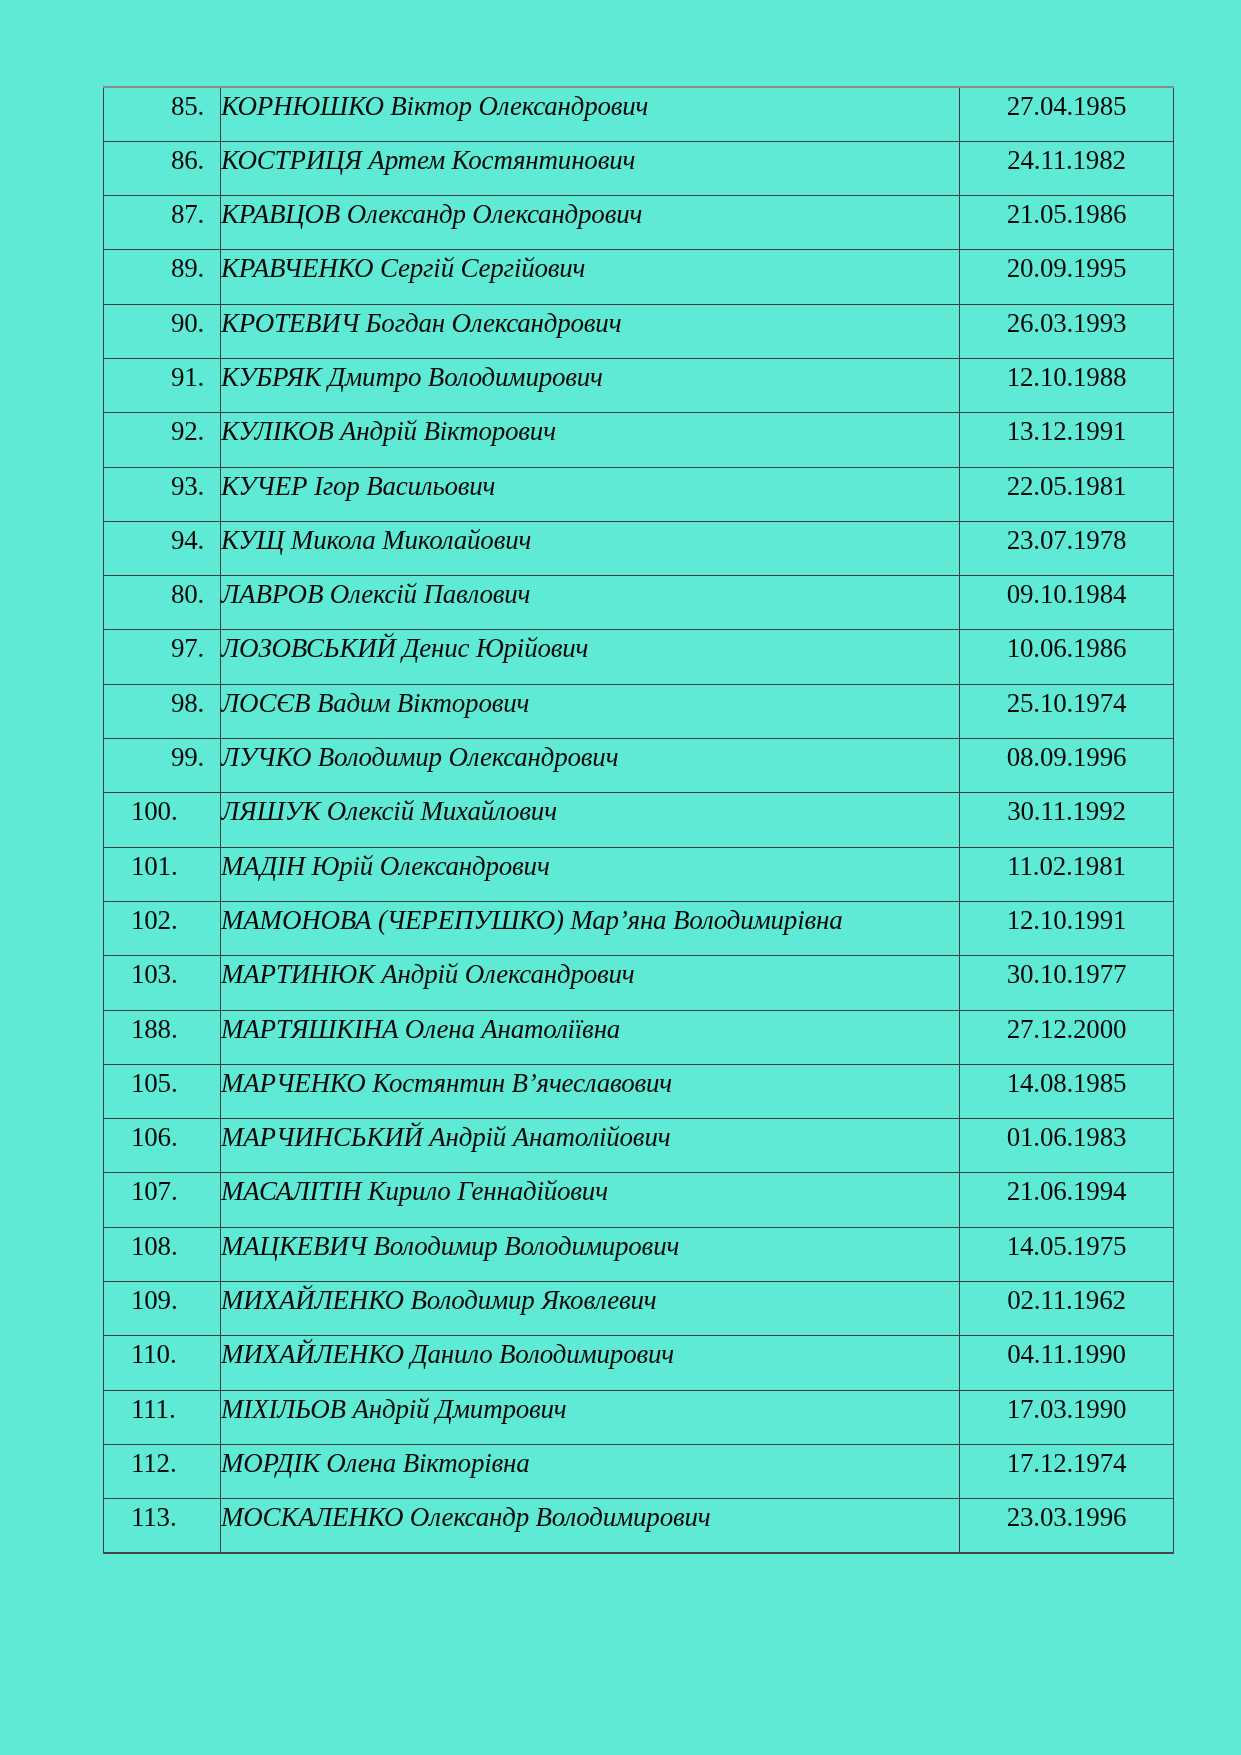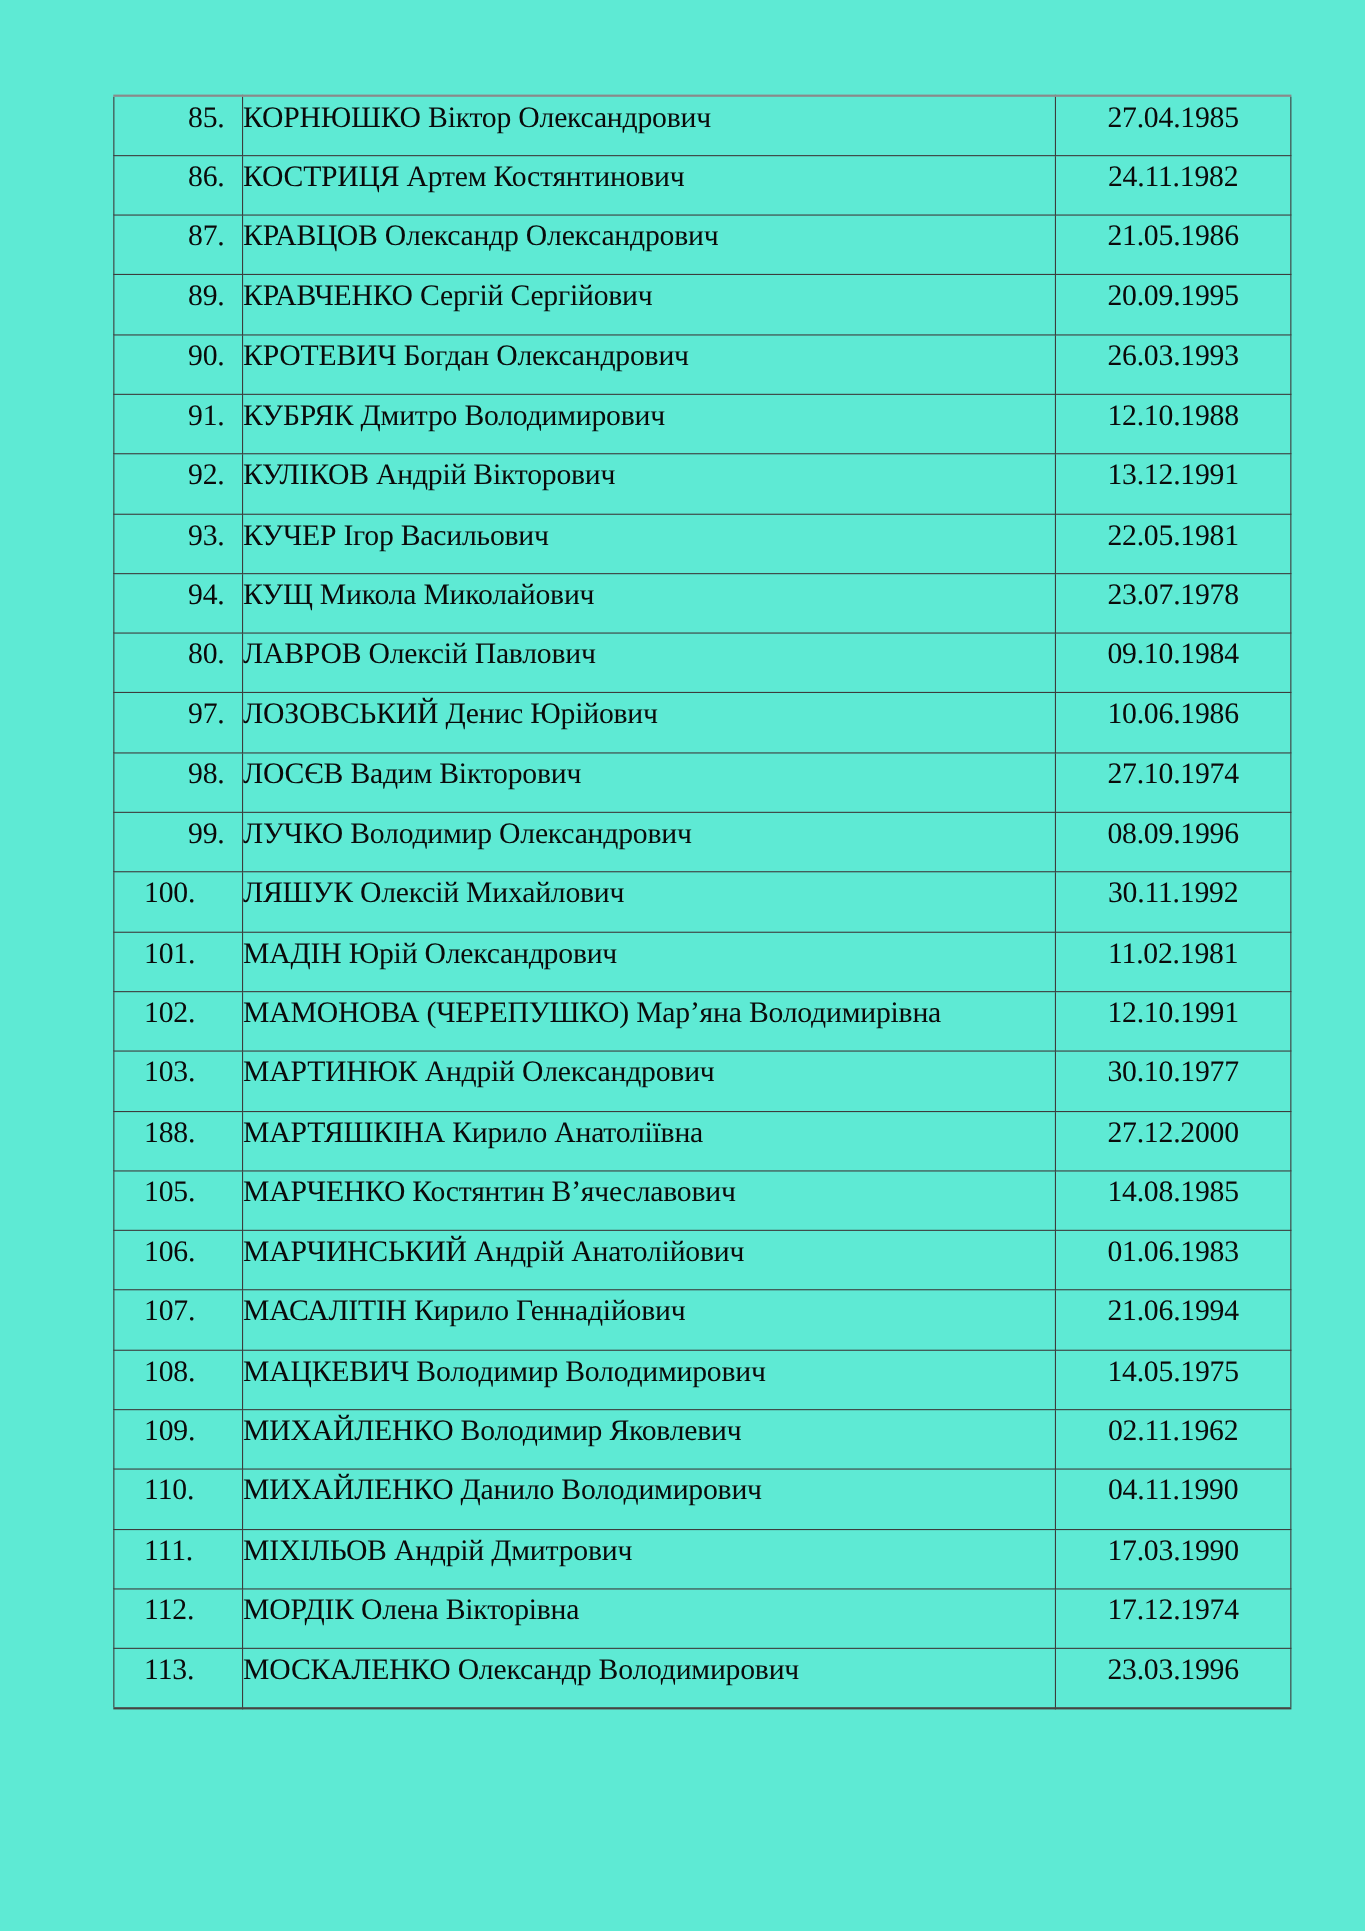--- a/index.html
+++ b/index.html
@@ -44,20 +44,21 @@
     overflow: visible;
   }
   td.cell-num {
     text-align: left;
   }
   td.cell-num.num-len-2 { padding-left: 67px; }
   td.cell-num.num-len-3 { padding-left: 27px; }
   td.cell-name {
     padding-left: 14px;
     letter-spacing: -0.3px;
+    font-style: italic;
   }
   td.cell-date {
     text-align: center;
   }
 </style>
 </head>
 <body>
 
 <div class="page">
   <table class="roster">
@@ -118,21 +119,21 @@
     <td class="cell-date">09.10.1984</td>
   </tr>
         <tr>
     <td class="cell-num num-len-2">97.</td>
     <td class="cell-name">ЛОЗОВСЬКИЙ Денис Юрійович</td>
     <td class="cell-date">10.06.1986</td>
   </tr>
         <tr>
     <td class="cell-num num-len-2">98.</td>
     <td class="cell-name">ЛОСЄВ Вадим Вікторович</td>
-    <td class="cell-date">27.10.1974</td>
+    <td class="cell-date">25.10.1974</td>
   </tr>
         <tr>
     <td class="cell-num num-len-2">99.</td>
     <td class="cell-name">ЛУЧКО Володимир Олександрович</td>
     <td class="cell-date">08.09.1996</td>
   </tr>
         <tr>
     <td class="cell-num num-len-3">100.</td>
     <td class="cell-name">ЛЯШУК Олексій Михайлович</td>
     <td class="cell-date">30.11.1992</td>
@@ -147,21 +148,21 @@
     <td class="cell-name">МАМОНОВА (ЧЕРЕПУШКО) Мар’яна Володимирівна</td>
     <td class="cell-date">12.10.1991</td>
   </tr>
         <tr>
     <td class="cell-num num-len-3">103.</td>
     <td class="cell-name">МАРТИНЮК Андрій Олександрович</td>
     <td class="cell-date">30.10.1977</td>
   </tr>
         <tr>
     <td class="cell-num num-len-3">188.</td>
-    <td class="cell-name">МАРТЯШКІНА Кирило Анатоліївна</td>
+    <td class="cell-name">МАРТЯШКІНА Олена Анатоліївна</td>
     <td class="cell-date">27.12.2000</td>
   </tr>
         <tr>
     <td class="cell-num num-len-3">105.</td>
     <td class="cell-name">МАРЧЕНКО Костянтин В’ячеславович</td>
     <td class="cell-date">14.08.1985</td>
   </tr>
         <tr>
     <td class="cell-num num-len-3">106.</td>
     <td class="cell-name">МАРЧИНСЬКИЙ Андрій Анатолійович</td>

